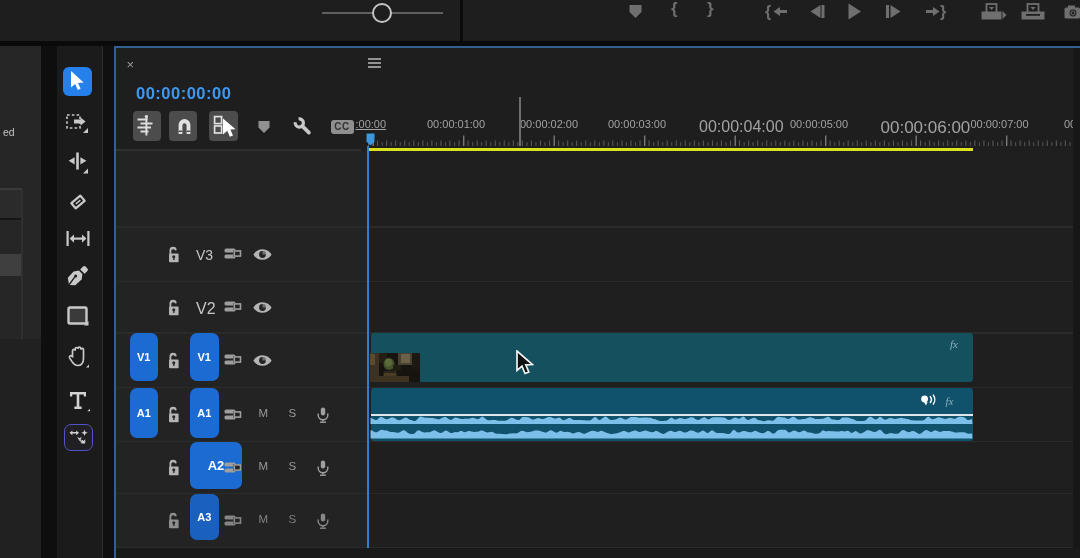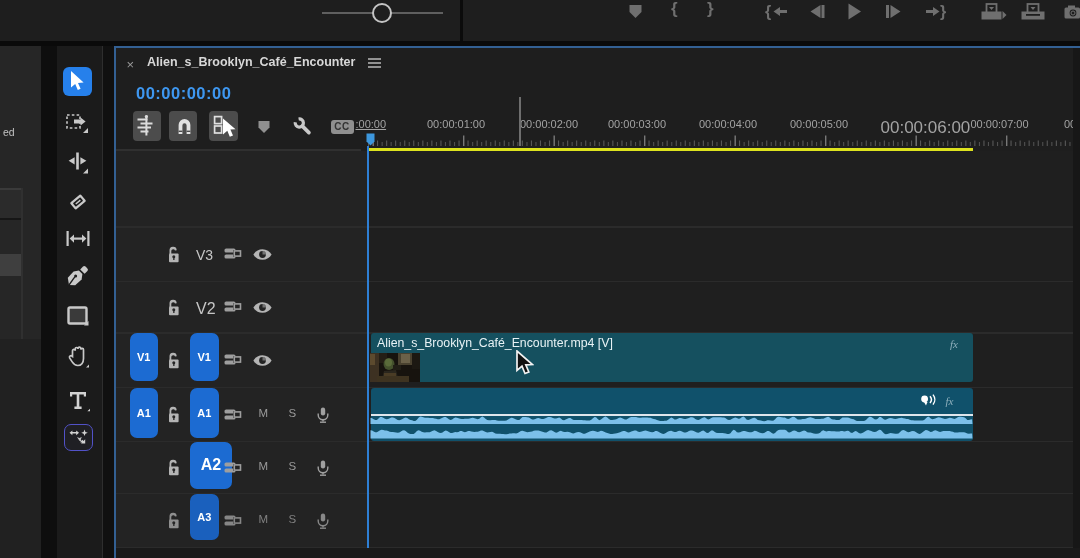--- a/index.html
+++ b/index.html
@@ -127,21 +127,20 @@
         </svg>
 </div>
 </div>
 <div style="position:absolute;left:103px;top:46px;width:12px;height:512px;background:#101010;"></div>
 
 <div style="position:absolute;left:113.5px;top:45.5px;width:966.5px;height:512.5px;background:#336093;"></div>
 <div style="position:absolute;left:115.5px;top:47.5px;width:964.5px;height:510.5px;background:#1e1e1e;overflow:hidden;">
 <div style="position:absolute;left:-115.5px;top:-47.5px;width:1080px;height:558px;">
 
   <div style="position:absolute;left:126.5px;top:56.5px;font-size:13px;color:#9a9a9a;">×</div>
-  <div style="position:absolute;left:147px;top:55px;font-size:12.5px;font-weight:bold;color:#d8d8d8;">Alien_s_Brooklyn_Café_Encounter</div>
   <svg style="position:absolute;left:368px;top:57px" width="13" height="12" viewBox="0 0 13 12">
     <rect x="0" y="1.2" width="13" height="1.6" fill="#b0b0b0"></rect>
           <rect x="0" y="5.2" width="13" height="1.6" fill="#b0b0b0"></rect>
           <rect x="0" y="9.2" width="13" height="1.6" fill="#b0b0b0"></rect>
         </svg>
 
   <div style="position:absolute;left:136px;top:84px;font-size:16.5px;font-weight:bold;color:#3e97f0;letter-spacing:0.5px;">00:00:00:00</div>
 
   <div style="position:absolute;left:132.5px;top:111px;width:28px;height:29.5px;background:#4c4c4c;border-radius:4px;"></div>
         <div style="position:absolute;left:168.5px;top:111px;width:28.5px;height:29.5px;background:#4c4c4c;border-radius:4px;"></div>
@@ -170,21 +169,21 @@
         <svg style="position:absolute;left:291.5px;top:115px" width="22" height="22" viewBox="0 0 22 22">
 <path d="M6.59 3.96 A4.1 4.1 0 1 1 3.26 7.29" fill="none" stroke="#c8c8c8" stroke-width="3.2"></path>
 <line x1="10.4" y1="11.1" x2="16.9" y2="17.6" stroke="#c8c8c8" stroke-width="3.7" stroke-linecap="round"></line>
         </svg>
         <div style="position:absolute;left:330.5px;top:119.5px;width:23px;height:14px;background:#8f8f8f;border-radius:3px;display:flex;align-items:center;justify-content:center;font-size:10px;font-weight:bold;color:#333333;letter-spacing:0.6px;">CC</div>
 
   <div style="position:absolute;left:355.5px;top:118px;font-size:11px;color:#a3a3a3;white-space:nowrap;text-decoration:underline;">:00:00</div>
         <div style="position:absolute;left:427px;top:118px;font-size:11px;color:#a3a3a3;white-space:nowrap;">00:00:01:00</div>
         <div style="position:absolute;left:520px;top:118px;font-size:11px;color:#a3a3a3;white-space:nowrap;">00:00:02:00</div>
         <div style="position:absolute;left:608px;top:118px;font-size:11px;color:#a3a3a3;white-space:nowrap;">00:00:03:00</div>
-        <div style="position:absolute;left:699px;top:118px;font-size:11px;color:#a3a3a3;white-space:nowrap;">00:00:04:00</div>
+        <div style="position:absolute;left:699px;top:118px;font-size:16px;color:#a3a3a3;white-space:nowrap;">00:00:04:00</div>
         <div style="position:absolute;left:790px;top:118px;font-size:11px;color:#a3a3a3;white-space:nowrap;">00:00:05:00</div>
         <div style="position:absolute;left:880.5px;top:118px;font-size:17px;color:#a3a3a3;white-space:nowrap;">00:00:06:00</div>
         <div style="position:absolute;left:970.5px;top:118px;font-size:11px;color:#a3a3a3;white-space:nowrap;">00:00:07:00</div>
         <div style="position:absolute;left:1064px;top:118px;font-size:11px;color:#a3a3a3;white-space:nowrap;">00:0</div>
 
   <svg style="position:absolute;left:0;top:0" width="1080" height="160" viewBox="0 0 1080 160">
           <rect x="368.0" y="140.5" width="1.1" height="5.5" fill="#585858"></rect>
           <rect x="372.5" y="135.5" width="1.4" height="10.5" fill="#787878"></rect>
           <rect x="377.0" y="140.5" width="1.1" height="5.5" fill="#585858"></rect>
           <rect x="381.6" y="142" width="1.1" height="4" fill="#505050"></rect>
@@ -433,21 +432,21 @@
 <path d="M1.2 6.5 L1.2 8 A4.8 4.8 0 0 0 10.8 8 L10.8 6.5" fill="none" stroke="#a0a0a0" stroke-width="1.4"></path>
 <line x1="6" y1="12.8" x2="6" y2="14.6" stroke="#a0a0a0" stroke-width="1.4"></line>
 <line x1="3" y1="15.2" x2="9" y2="15.2" stroke="#a0a0a0" stroke-width="1.4"></line>
         </svg>
         <svg style="position:absolute;left:167px;top:459.0px" width="14" height="18" viewBox="0 0 14 18">
 <path d="M2.5 8 L2.5 4.5 A3.6 3.6 0 0 1 9.7 4.2 L8 4.6 A1.9 1.9 0 0 0 4.3 4.8 L4.3 8 Z" fill="#b4b4b4"></path>
 <rect x="2" y="7.6" width="9.6" height="8.6" rx="1" fill="#b4b4b4"></rect>
 <circle cx="6.8" cy="10.8" r="1.5" fill="#262626"></circle>
           <rect x="6.2" y="11" width="1.3" height="3" fill="#262626"></rect>
         </svg>
-        <div style="position:absolute;left:190px;top:441.5px;width:42px;height:47px;background:#1c6bd2;border-radius:7px;color:#fff;font-size:16px;font-weight:bold;display:flex;align-items:center;justify-content:center;">A2</div>
+        <div style="position:absolute;left:190px;top:441.5px;width:52px;height:47px;background:#1c6bd2;border-radius:7px;color:#fff;font-size:13px;font-weight:bold;display:flex;align-items:center;justify-content:center;">A2</div>
         <svg style="position:absolute;left:224px;top:461.5px" width="18" height="12" viewBox="0 0 18 12">
 <rect x="0.5" y="0.5" width="11" height="4" rx="1.6" fill="#9e9e9e"></rect>
 <rect x="0.5" y="6.5" width="11" height="4" rx="1.6" fill="#9e9e9e"></rect>
 <rect x="9.2" y="2" width="8.3" height="7" fill="#232323"></rect>
 <rect x="10.3" y="2.9" width="6.2" height="5.2" fill="none" stroke="#9e9e9e" stroke-width="1.6"></rect>
         </svg>
         <div style="position:absolute;left:258.5px;top:460.0px;font-size:11.5px;color:#9a9a9a;">M</div>
         <div style="position:absolute;left:288.5px;top:460.0px;font-size:11.5px;color:#9a9a9a;">S</div>
         <svg style="position:absolute;left:317px;top:459.5px" width="12" height="16" viewBox="0 0 12 16">
 <rect x="3.8" y="0.5" width="4.4" height="8" rx="2.2" fill="#a0a0a0"></rect>
@@ -471,21 +470,20 @@
         <div style="position:absolute;left:258.5px;top:513.0px;font-size:11.5px;color:#808080;">M</div>
         <div style="position:absolute;left:288.5px;top:513.0px;font-size:11.5px;color:#808080;">S</div>
         <svg style="position:absolute;left:317px;top:512.5px" width="12" height="16" viewBox="0 0 12 16">
 <rect x="3.8" y="0.5" width="4.4" height="8" rx="2.2" fill="#888888"></rect>
 <path d="M1.2 6.5 L1.2 8 A4.8 4.8 0 0 0 10.8 8 L10.8 6.5" fill="none" stroke="#888888" stroke-width="1.4"></path>
 <line x1="6" y1="12.8" x2="6" y2="14.6" stroke="#888888" stroke-width="1.4"></line>
 <line x1="3" y1="15.2" x2="9" y2="15.2" stroke="#888888" stroke-width="1.4"></line>
         </svg>
 
   <div style="position:absolute;left:370.5px;top:332.5px;width:602px;height:49px;background:#15505f;border-radius:3px;"></div>
-  <div style="position:absolute;left:377px;top:336px;font-size:12.3px;color:#e8f2f5;">Alien_s_Brooklyn_Café_Encounter.mp4 [V]</div>
   <div style="position:absolute;left:950px;top:338px;font-size:11px;font-style:italic;color:#8fb0bd;font-family:'Liberation Serif',serif;">fx</div>
   <svg style="position:absolute;left:369.5px;top:352.5px" width="50" height="29" viewBox="0 0 50 29">
 <rect width="50" height="29" fill="#17130e"></rect>
 <rect x="0" y="0" width="9" height="29" fill="#3d3122"></rect>
 <rect x="0" y="1" width="5" height="11" fill="#5c4a2e"></rect>
 <rect x="9" y="0" width="8" height="10" fill="#241e15"></rect>
 <rect x="28" y="0" width="14" height="12" fill="#49412f"></rect>
 <rect x="31" y="1" width="9" height="9" fill="#6b6149"></rect>
 <rect x="42" y="0" width="8" height="16" fill="#1c1812"></rect>
 <ellipse cx="19" cy="11" rx="5.5" ry="6" fill="#44512d"></ellipse>

